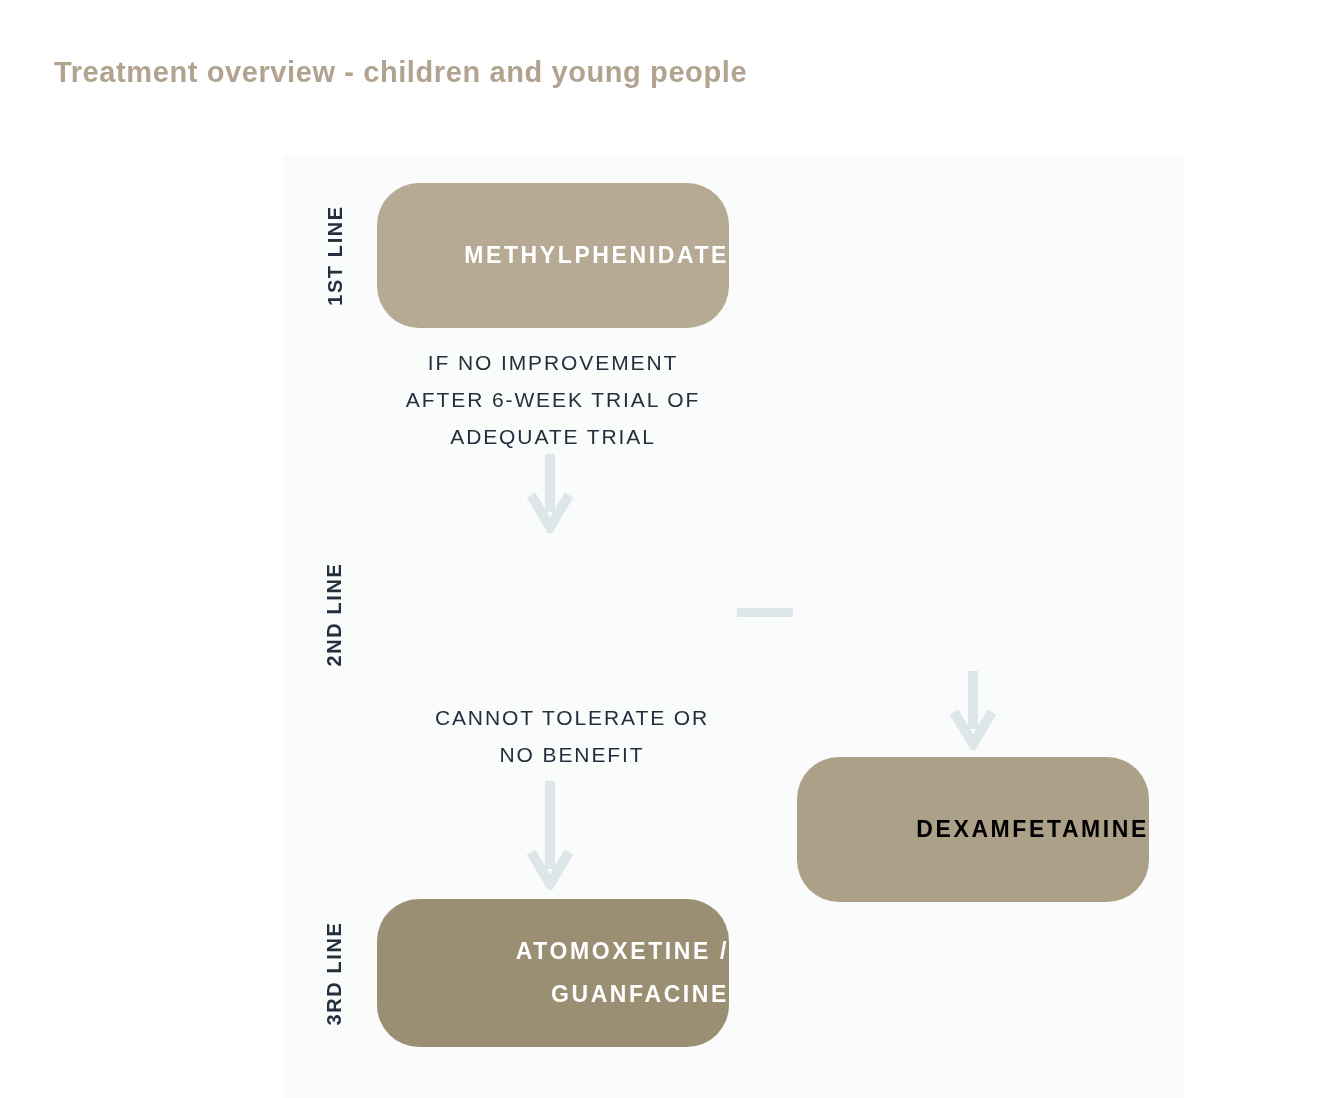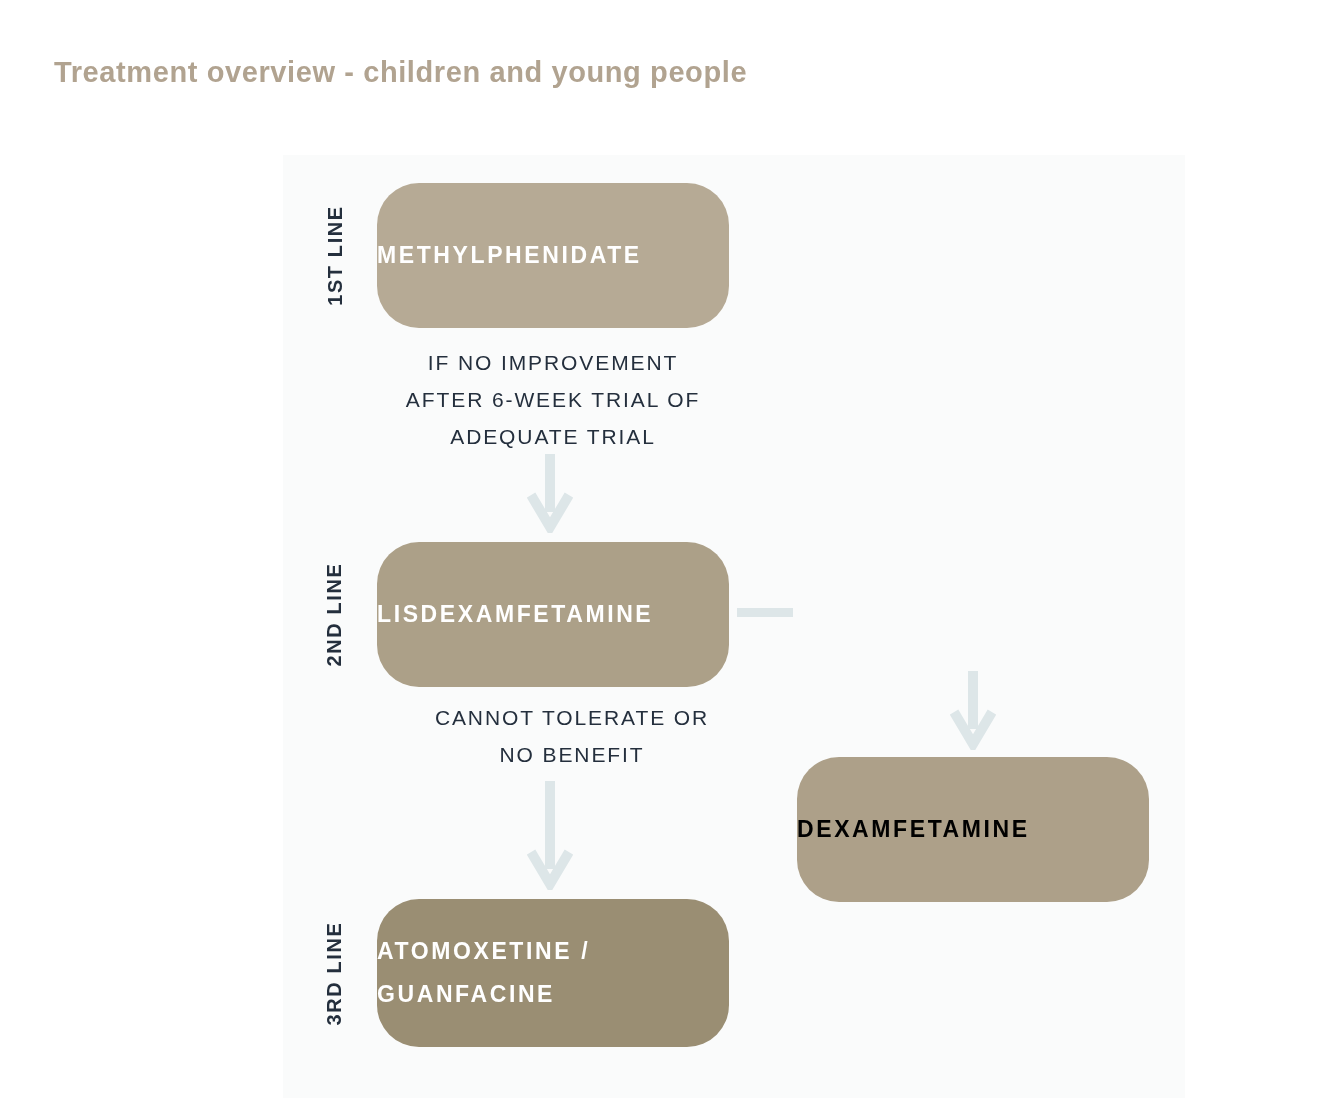--- a/index.html
+++ b/index.html
@@ -8,21 +8,21 @@
     background:#ffffff; font-family:"Liberation Sans", sans-serif;
   }
   .title {
     position:absolute; left:38px; top:40px; margin:16px;
     font-size:29px; font-weight:bold; letter-spacing:0.6px;
   }
   .panel { position:absolute; left:283px; top:155px; width:902px; height:943px; }
 
   .node {
     position:absolute; width:352px; border-radius:42px;
-    display:flex; flex-direction:column; align-items:flex-start; justify-content:center;
+    display:flex; flex-direction:column; align-items:flex-end; justify-content:center;
     text-align:center; color:#ffffff; font-weight:bold;
     font-size:23px; letter-spacing:2.6px; line-height:43px;
   }
   .node-methylphenidate  { left:377px; top:183px; height:145px; }
   .node-lisdexamfetamine { left:377px; top:542px; height:145px; }
   .node-dexamfetamine    { left:797px; top:757px; height:145px; }
   .node-atomoxetine      { left:377px; top:899px; height:148px; }
 
   .vlabel {
     position:absolute; left:310px; width:50px;
@@ -74,23 +74,20 @@
   </div>
 
   <svg class="arrow a1" width="46" height="80" viewBox="0 0 46 80" style="color: rgb(221, 230, 232);">
     <path d="M23 1 V59" stroke="currentColor" stroke-width="10" fill="none"></path>
     <path d="M4 42 L23 74 L42 42" stroke="currentColor" stroke-width="10" fill="none"></path>
   </svg>
 
   <div class="vlabel vl2">
     <span style="color: rgb(36, 47, 61);">2ND LINE</span>
   </div>
-  <div class="node node-lisdexamfetamine" style="background: rgb(172, 160, 136); color: rgb(255, 255, 255);">
-    <span>LISDEXAMFETAMINE</span>
-  </div>
 
   <div class="connector" style="background: rgb(221, 230, 232);"></div>
 
 
   <svg class="arrow a2" width="46" height="80" viewBox="0 0 46 80" style="color: rgb(221, 230, 232);">
     <path d="M23 1 V59" stroke="currentColor" stroke-width="10" fill="none"></path>
     <path d="M4 42 L23 74 L42 42" stroke="currentColor" stroke-width="10" fill="none"></path>
   </svg>
 
   <div class="node node-dexamfetamine" style="background: rgb(173, 160, 137); color: #000000;">

